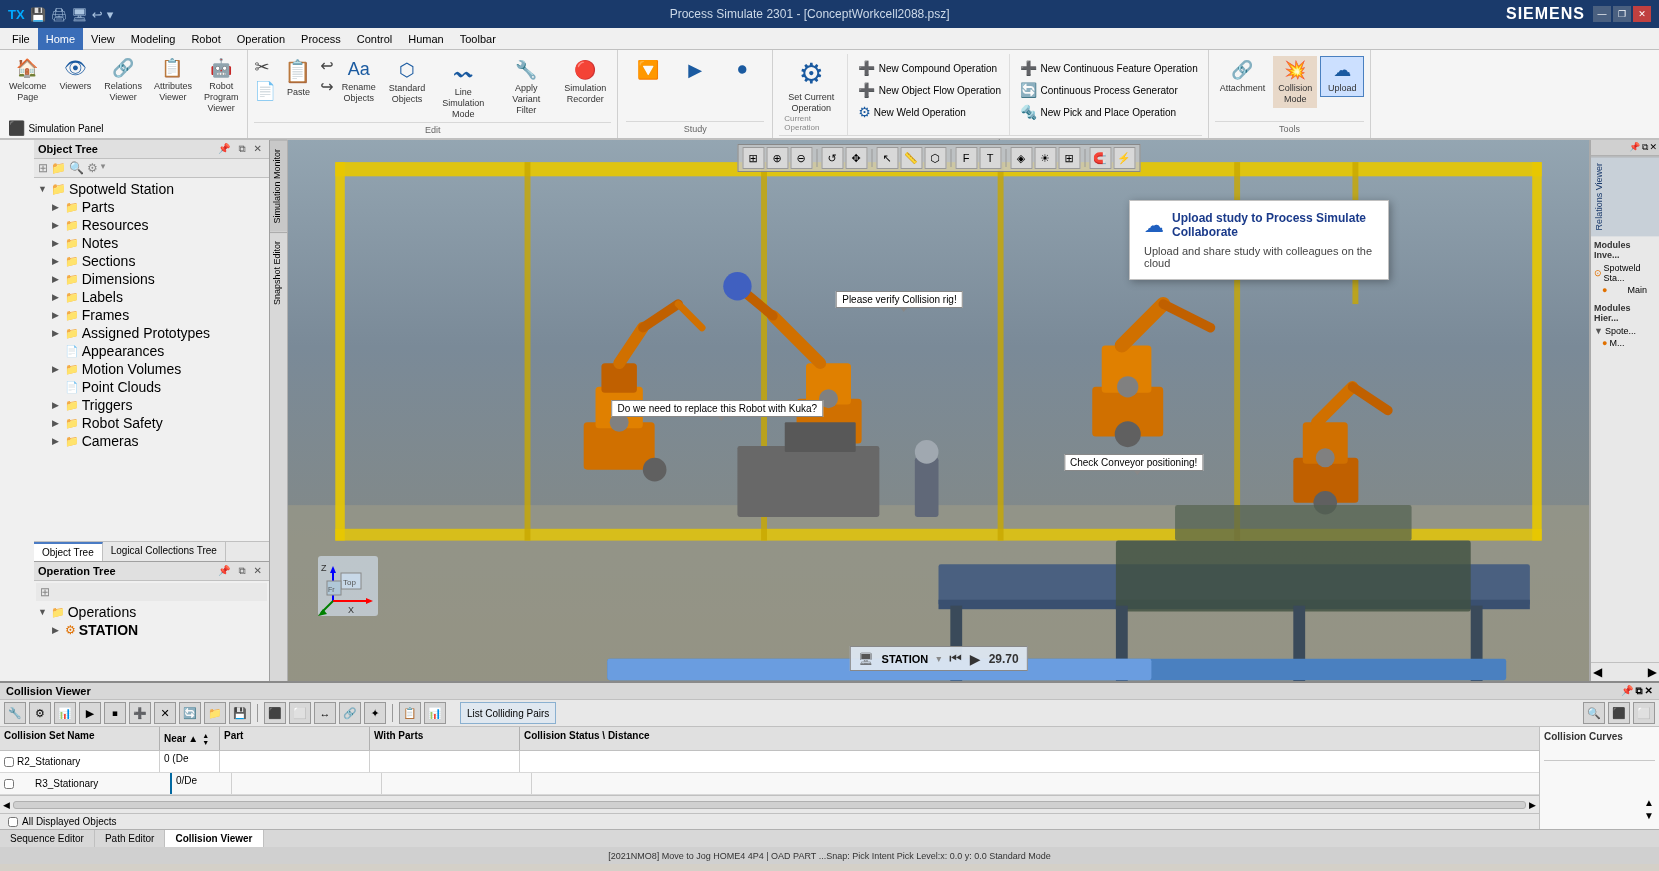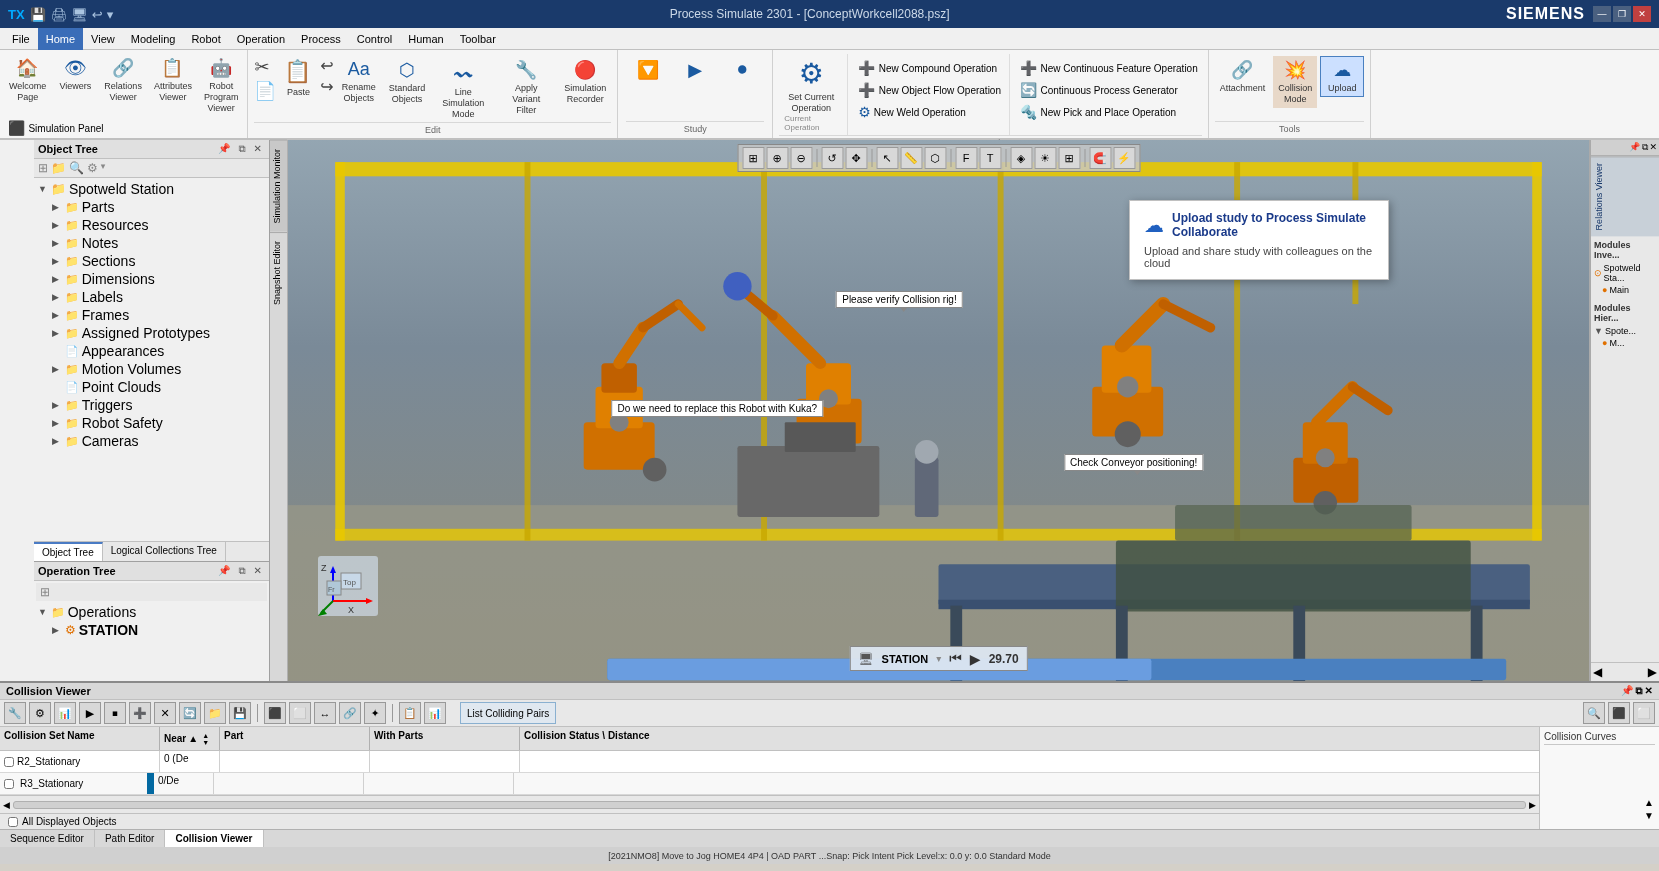--- a/index.html
+++ b/index.html
@@ -86,21 +86,21 @@
 
     
     .upload-tooltip { position: absolute; top: 150px; right: 270px; background: white; border: 1px solid #c0c0c0; box-shadow: 2px 2px 8px rgba(0,0,0,0.3); padding: 10px 14px; width: 260px; z-index: 100; }
     .upload-tooltip-header { display: flex; align-items: center; gap: 8px; margin-bottom: 6px; }
     .upload-icon { font-size: 20px; color: #2060c0; }
     .upload-title { font-size: 12px; font-weight: bold; color: #1a3a8a; }
     .upload-desc { font-size: 11px; color: #444; }
 
     
     .collision-right { width: 120px; border-left: 1px solid #c0c0c0; background: #f8f8f8; padding: 4px; }
-    .collision-right-title { font-size: 10px; font-weight: normal; color: #333; border-bottom: 1px solid #c8c8c8; padding-bottom: 2px; margin-bottom: 15px; }
+    .collision-right-title { font-size: 10px; font-weight: bold; color: #333; border-bottom: 1px solid #c8c8c8; padding-bottom: 18px; margin-bottom: 15px; }
   </style>
 </head>
 <body>
 
 <div class="title-bar">
   <div class="title-bar-left">
     <span class="title-bar-logo">TX</span>
     <div class="title-bar-icons">
       <span class="title-bar-icon">💾</span>
       <span class="title-bar-icon">🖨</span>
@@ -609,21 +609,21 @@
     </div>
     <div style="writing-mode:vertical-rl; transform:rotate(180deg); padding:6px 3px; font-size:9px; background:#c8d0d8; color:#1a3a6b; border-bottom:1px solid #aaa; cursor:pointer;">Relations Viewer</div>
     <div style="padding:4px 3px; flex:1; font-size:9px; overflow:hidden;">
       <div style="font-weight:bold; color:#333; margin-bottom:3px; font-size:9px;">Modules Inve...</div>
       <div style="display:flex; align-items:center; gap:2px; margin-bottom:2px;">
         <span style="color:#e07000;">⊙</span>
         <span style="font-size:9px;">Spotweld Sta...</span>
       </div>
       <div style="display:flex; align-items:center; gap:2px; margin-left:8px;">
         <span style="color:#e07000; font-size:9px;">●</span>
-        <span style="font-size:9px;">Main</span>
+        <span style="font-size:9px;margin-left:18px;">Main</span>
       </div>
       <div style="font-weight:bold; color:#333; margin-top:8px; margin-bottom:3px; font-size:9px;">Modules Hier...</div>
       <div style="display:flex; align-items:center; gap:2px; margin-bottom:2px;">
         <span style="color:#555;">▼</span>
         <span style="font-size:9px;">Spote...</span>
       </div>
       <div style="display:flex; align-items:center; gap:2px; margin-left:8px;">
         <span style="color:#e07000; font-size:9px;">●</span>
         <span style="font-size:9px;">M...</span>
       </div>
@@ -699,21 +699,21 @@
           <div style="width:160px; border-right:1px solid #d0d0d0; padding:2px 4px; font-size:10px; display:flex; align-items:center; gap:3px; flex-shrink:0;">
             <input type="checkbox" style="width: 10px; height: 10px;">
             <span>R2_Stationary</span>
           </div>
           <div style="width:60px; border-right:1px solid #d0d0d0; padding:2px 4px; font-size:10px; flex-shrink:0;">0 (De</div>
           <div style="width:150px; border-right:1px solid #d0d0d0; padding:2px 4px; font-size:10px; flex-shrink:0;"></div>
           <div style="width:150px; border-right:1px solid #d0d0d0; padding:2px 4px; font-size:10px; flex-shrink:0;"></div>
           <div style="flex:1; padding:2px 4px; font-size:10px;"></div>
         </div>
         <div style="display:flex; height:22px; border-bottom:1px solid #d8d8d8; background:#f8f8f8;">
-          <div style="width:154px; border-right:7px solid #0369a1; padding:2px 4px; font-size:10px; display:flex; align-items:center; gap:6px; flex-shrink:0;">
+          <div style="width:172px; border-right:2px solid #0369a1; padding:2px 4px; font-size:10px; display:flex; align-items:center; gap:21px; flex-shrink:0;">
             <input type="checkbox" style="width: 10px; height: 10px;">
             <span>R3_Stationary</span>
           </div>
           <div style="width:60px; border-right:1px solid #d0d0d0; padding:2px 4px; font-size:10px; flex-shrink:0;">0/De</div>
           <div style="width:150px; border-right:1px solid #d0d0d0; padding:2px 4px; font-size:10px; flex-shrink:0;"></div>
           <div style="width:150px; border-right:1px solid #d0d0d0; padding:2px 4px; font-size:10px; flex-shrink:0;"></div>
           <div style="flex:1; padding:2px 4px; font-size:10px;"></div>
         </div>
 
         <div style="height:18px; display:flex; align-items:center; background:#e8e8e8; border-top:1px solid #c0c0c0;">

